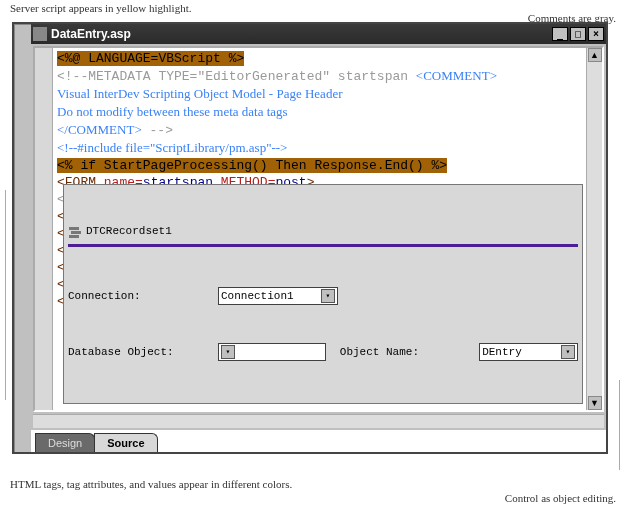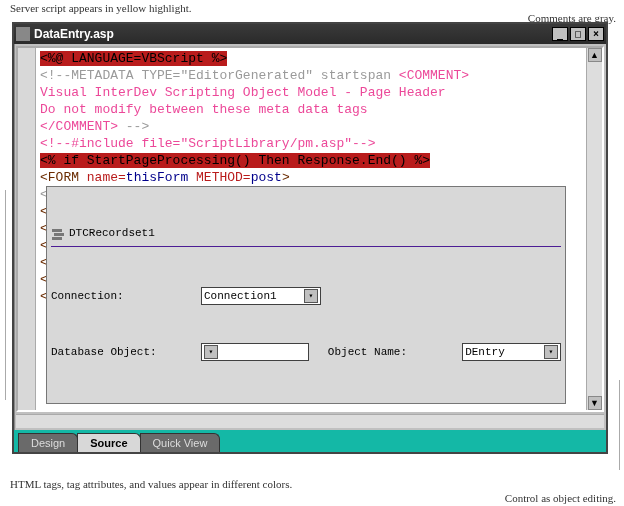--- a/index.html
+++ b/index.html
@@ -29,20 +29,21 @@
 
   .window {
     position: absolute;
     top: 22px; left: 12px;
     width: 596px; height: 432px;
     border: 2px solid #444;
     background: #c0c0c0;
     box-shadow: 1px 1px 0 #888 inset;
     display: flex;
     flex-direction: column;
+    padding-left: 17px;
   }
   .titlebar {
     background: linear-gradient(#3a3a3a,#2a2a2a);
     color: #fff;
     display: flex;
     align-items: center;
     height: 20px;
     padding: 0 2px;
     font-size: 12px;
     font-weight: bold;
@@ -84,62 +85,62 @@
     padding: 2px 4px;
     white-space: pre;
     overflow:hidden;
     color:#000;
   }
   .vscroll {
     width:16px; background:#ddd; border-left:1px solid #aaa;
     display:flex; flex-direction:column; align-items:center; justify-content:space-between;
   }
   .vscroll .arrow { width:14px;height:14px;background:#c0c0c0;border:1px solid #888;font-size:9px;text-align:center;line-height:12px;}
-  .code-area .hl-yellow { background: #b91c1c; }
+  .code-area .hl-yellow { background: #a16207; }
   .code-area .gray { color: #9a9a9a; }
-  .code-area .faint { color: #ec4899; }
+  .code-area .faint { color: #3b82f6; font-family: Liberation Serif, serif; }
   .code-area .tag { color: #6a2b00; }
   .code-area .attr { color: #b91c1c; }
   .code-area .val { color: #00008b; }
   .code-area .black { color:#000; }
 
   .dtc-panel {
     position:absolute;
     left: 28px; bottom: 6px;
     width: 520px;
     background:#d8d8d8;
     border:1px solid #777;
     padding: 2px 4px 6px 4px;
     font-size:11px;
   }
   .dtc-title {
     display:flex;align-items:center;gap:4px;
     font-weight:normal;
     padding:2px 0 4px 0;
-    border-bottom:1px solid #4c1d95;
+    border-bottom:3px solid #4c1d95;
     margin-bottom:4px;
   }
   .dtc-title .dtc-icon{width:14px;height:14px;display:inline-block;}
   .dtc-title .dtc-icon svg{width:14px;height:14px;}
   .dtc-row { display:flex; align-items:center; gap:14px; margin:2px 0;}
   .dtc-row label { width:100px; }
   .dtc-row .combo, .dtc-row .combo2 {
     background:#fff;border:1px solid #404040;height:18px;
     display:flex;align-items:center;justify-content:space-between;
     padding:0 2px;font-size:11px;margin-left:36px;
   }
   .combo { width:120px;}
   .combo2 { width:110px;}
   .combo .cv,.combo2 .cv{flex:1;}
   .combo .drop,.combo2 .drop{width:14px;height:14px;background:#c0c0c0;border:1px solid #555;text-align:center;font-size:8px;line-height:12px;}
-  .objname-lbl{width:88px;text-align:center;}
+  .objname-lbl{width:88px;}
 
   .tab-strip {
     height: 22px;
-    background: #14b8a6;
+    background: #ffffff;
     display:flex;
     align-items:flex-end;
     padding-left:4px;
     gap:0;
   }
   .tab {
     padding: 3px 12px 3px 12px;
     font-size:11px;
     color:#ddd;
     background:#6a6a6a;
@@ -180,21 +181,21 @@
 
   <div class="editor-frame">
     <div class="gutter"></div>
     <div class="code-area"><span class="hl-yellow black">&lt;%@ LANGUAGE=VBScript %&gt;</span>
 <span class="gray">&lt;!--METADATA TYPE="EditorGenerated" startspan </span><span class="faint">&lt;COMMENT&gt;</span>
 <span class="faint">Visual InterDev Scripting Object Model - Page Header</span>
 <span class="faint">Do not modify between these meta data tags</span>
 <span class="faint">&lt;/COMMENT&gt;</span><span class="gray"> --&gt;</span>
 <span class="faint">&lt;!--#include file="ScriptLibrary/pm.asp"--&gt;</span>
 <span class="hl-yellow black">&lt;% if StartPageProcessing() Then Response.End() %&gt;</span>
-<span class="tag">&lt;FORM </span><span class="attr">name=</span><span class="val">thisForm </span><span class="attr">METHOD=</span><span class="val">post</span><span class="tag">&gt;</span>
+<span class="tag">&lt;FORM </span><span class="attr">name=</span><span class="val">startspan </span><span class="attr">METHOD=</span><span class="val">post</span><span class="tag">&gt;</span>
 <span class="gray">&lt;!--METADATA TYPE="EditorGenerated" endspan  &gt;</span>
 <span class="tag">&lt;HTML&gt;</span>
 <span class="tag">&lt;HEAD&gt;</span>
 <span class="tag">&lt;META </span><span class="attr">NAME=</span><span class="val">"GENERATOR" </span><span class="attr">Content=</span><span class="val">"Microsoft Visual Studio 6.0"</span><span class="tag">&gt;</span>
 <span class="tag">&lt;META </span><span class="attr">HTTP-EQUIV=</span><span class="val">"Content-Type" </span><span class="attr">content=</span><span class="val">"text/html"</span><span class="tag">&gt;</span>
 <span class="tag">&lt;/HEAD&gt;</span>
 <span class="tag">&lt;BODY&gt;</span>
 
       <div class="dtc-panel">
         <div class="dtc-title">
@@ -229,15 +230,14 @@
       <div class="arrow">▲</div>
       <div class="arrow">▼</div>
     </div>
   </div>
 
   <div class="bottom-scroll"></div>
 
   <div class="tab-strip">
     <div class="tab">Design</div>
     <div class="tab active">Source</div>
-    <div class="tab">Quick View</div>
   </div>
 </div>
 
 </body></html>

